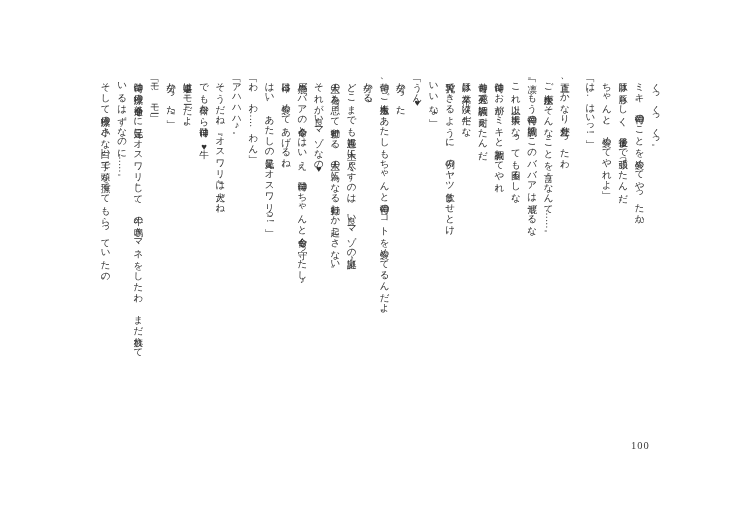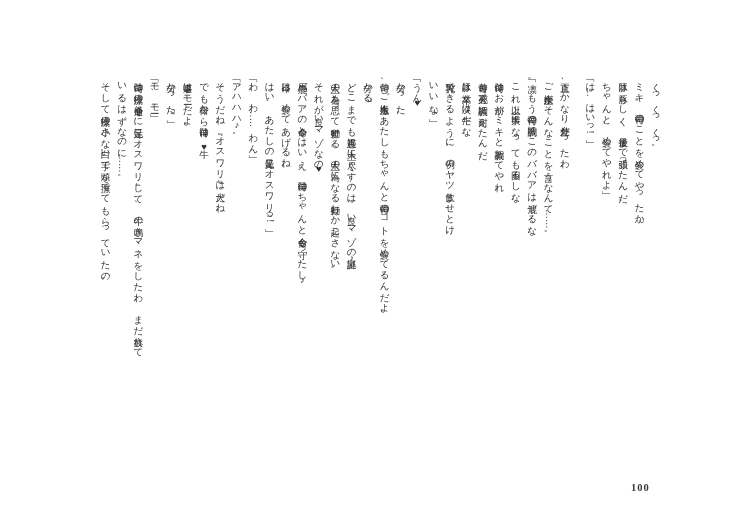--- a/index.html
+++ b/index.html
@@ -24,25 +24,24 @@
   }
   .tl{
     line-height:16.4px;
     white-space:nowrap;
   }
   
   .tl:empty{width:9px;}
   .page-number{
     position:absolute;
     left:631px;
-    top:482px;
+    top:440px;
     font-size:10.5px;
     letter-spacing:1px;
     color:#3a3a3a;
-    font-weight:bold;
   }
 </style>
 </head>
 <body>
 
 <div class="screen">
   <div class="text-block" id="text-block">
       <div class="tl">くっくっくっ。</div>
       <div class="tl">ミキ。伸司のことを褒めてやったか?</div>
       <div class="tl">豚は豚らしく、最後まで頑張ったんだ。</div>

